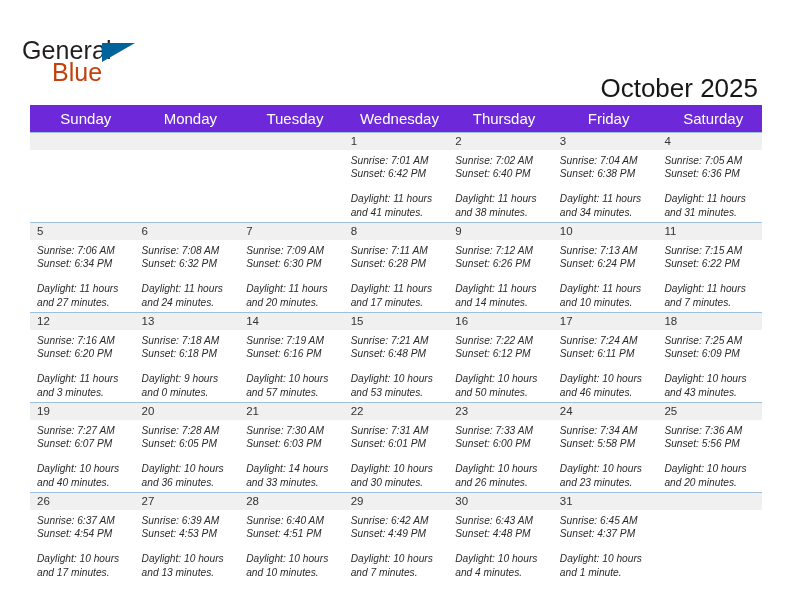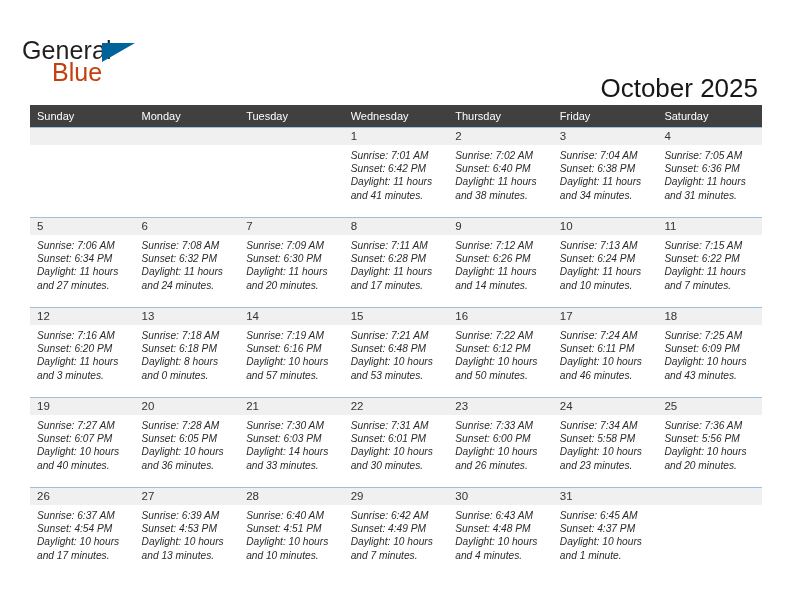--- a/index.html
+++ b/index.html
@@ -89,25 +89,25 @@
   
   .calendar {
     position: absolute;
     left: 30px;
     top: 105px;
     width: 732px;
     border-collapse: collapse;
     table-layout: fixed;
   }
   .calendar th {
-    background: #404040;
+    background: #6d28d9;
     color: #ffffff;
-    font-size: 11px;
+    font-size: 15px;
     font-weight: normal;
-    text-align: left;
+    text-align: center;
     padding: 5px 0 5px 7px;
     height: 20px;
     box-sizing: border-box;
     border: none;
   }
   .calendar td {
     width: 104.57px;
     height: 90px;
     vertical-align: top;
     padding: 0;
@@ -139,20 +139,21 @@
     font-size: 10.2px;
     line-height: 13.2px;
     color: #2b2b2b;
     font-style: italic;
   }
   .details div {
     white-space: nowrap;
   }
   .details .wrap {
     white-space: normal;
+    margin-top: 12px;
   }
 </style>
 </head>
 <body>
 
 <div class="page">
 
   <div class="header">
     <div class="brand">
       <span class="brand-general">General</span>
@@ -317,21 +318,21 @@
                 <div class="wrap">Daylight: 11 hours and 3 minutes.</div>
               </div>
             </div>
           </td>
           <td>
             <div class="daycell">
               <div class="daynum-bar">13</div>
               <div class="details">
                 <div>Sunrise: 7:18 AM</div>
                 <div>Sunset: 6:18 PM</div>
-                <div class="wrap">Daylight: 8 hours and 0 minutes.</div>
+                <div class="wrap">Daylight: 9 hours and 0 minutes.</div>
               </div>
             </div>
           </td>
           <td>
             <div class="daycell">
               <div class="daynum-bar">14</div>
               <div class="details">
                 <div>Sunrise: 7:19 AM</div>
                 <div>Sunset: 6:16 PM</div>
                 <div class="wrap">Daylight: 10 hours and 57 minutes.</div>

